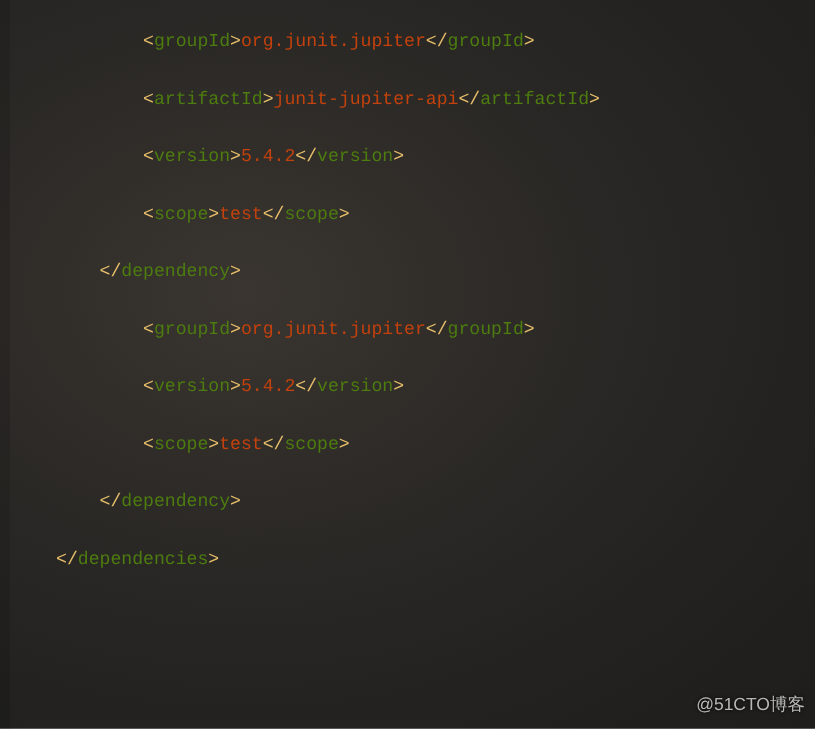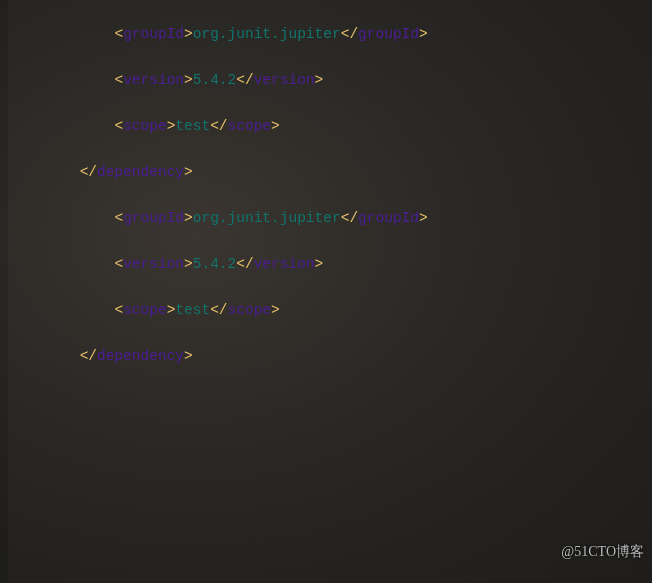--- a/index.html
+++ b/index.html
@@ -11,43 +11,45 @@
     line-height:23px;
     color:#a9b7c6;
     position:relative;
   }
   .gutter{
     position:absolute;left:0;top:0;width:8px;height:100%;
     background:rgba(0,0,0,0.12);
   }
   .code{white-space:pre;padding-left:10px;padding-top:0px}
   .line{display:block;height:23px}
-  .tag{color:#4c1d95}
+  .tag{color:#4d7c0f}
   .br{color:#e8bf6a}
-  .txt{color:#0f766e}
+  .txt{color:#c2410c}
   .watermark{
-    position:absolute;right:8px;bottom:20px;
-    color:#b8b8b8;font-family:Liberation Serif, serif;font-size:14px;
+    position:absolute;right:8px;bottom:8px;
+    color:#b8b8b8;font-family:Liberation Sans, sans-serif;font-size:14px;
     text-shadow:0 0 3px #000;
   }
 </style>
 </head>
 <body>
 
 <div class="gutter"></div>
 
 <div class="code">
 <span class="line">            <span class="br">&lt;</span><span class="tag">groupId</span><span class="br">&gt;</span><span class="txt">org.junit.jupiter</span><span class="br">&lt;/</span><span class="tag">groupId</span><span class="br">&gt;</span></span>
+<span class="line">            <span class="br">&lt;</span><span class="tag">artifactId</span><span class="br">&gt;</span><span class="txt">junit-jupiter-api</span><span class="br">&lt;/</span><span class="tag">artifactId</span><span class="br">&gt;</span></span>
 <span class="line">            <span class="br">&lt;</span><span class="tag">version</span><span class="br">&gt;</span><span class="txt">5.4.2</span><span class="br">&lt;/</span><span class="tag">version</span><span class="br">&gt;</span></span>
 <span class="line">            <span class="br">&lt;</span><span class="tag">scope</span><span class="br">&gt;</span><span class="txt">test</span><span class="br">&lt;/</span><span class="tag">scope</span><span class="br">&gt;</span></span>
 <span class="line">        <span class="br">&lt;/</span><span class="tag">dependency</span><span class="br">&gt;</span></span>
 <span class="line">            <span class="br">&lt;</span><span class="tag">groupId</span><span class="br">&gt;</span><span class="txt">org.junit.jupiter</span><span class="br">&lt;/</span><span class="tag">groupId</span><span class="br">&gt;</span></span>
 <span class="line">            <span class="br">&lt;</span><span class="tag">version</span><span class="br">&gt;</span><span class="txt">5.4.2</span><span class="br">&lt;/</span><span class="tag">version</span><span class="br">&gt;</span></span>
 <span class="line">            <span class="br">&lt;</span><span class="tag">scope</span><span class="br">&gt;</span><span class="txt">test</span><span class="br">&lt;/</span><span class="tag">scope</span><span class="br">&gt;</span></span>
 <span class="line">        <span class="br">&lt;/</span><span class="tag">dependency</span><span class="br">&gt;</span></span>
+<span class="line">    <span class="br">&lt;/</span><span class="tag">dependencies</span><span class="br">&gt;</span></span>
 <span class="line"> </span>
 
 
 
 
 
 
 
 
 

